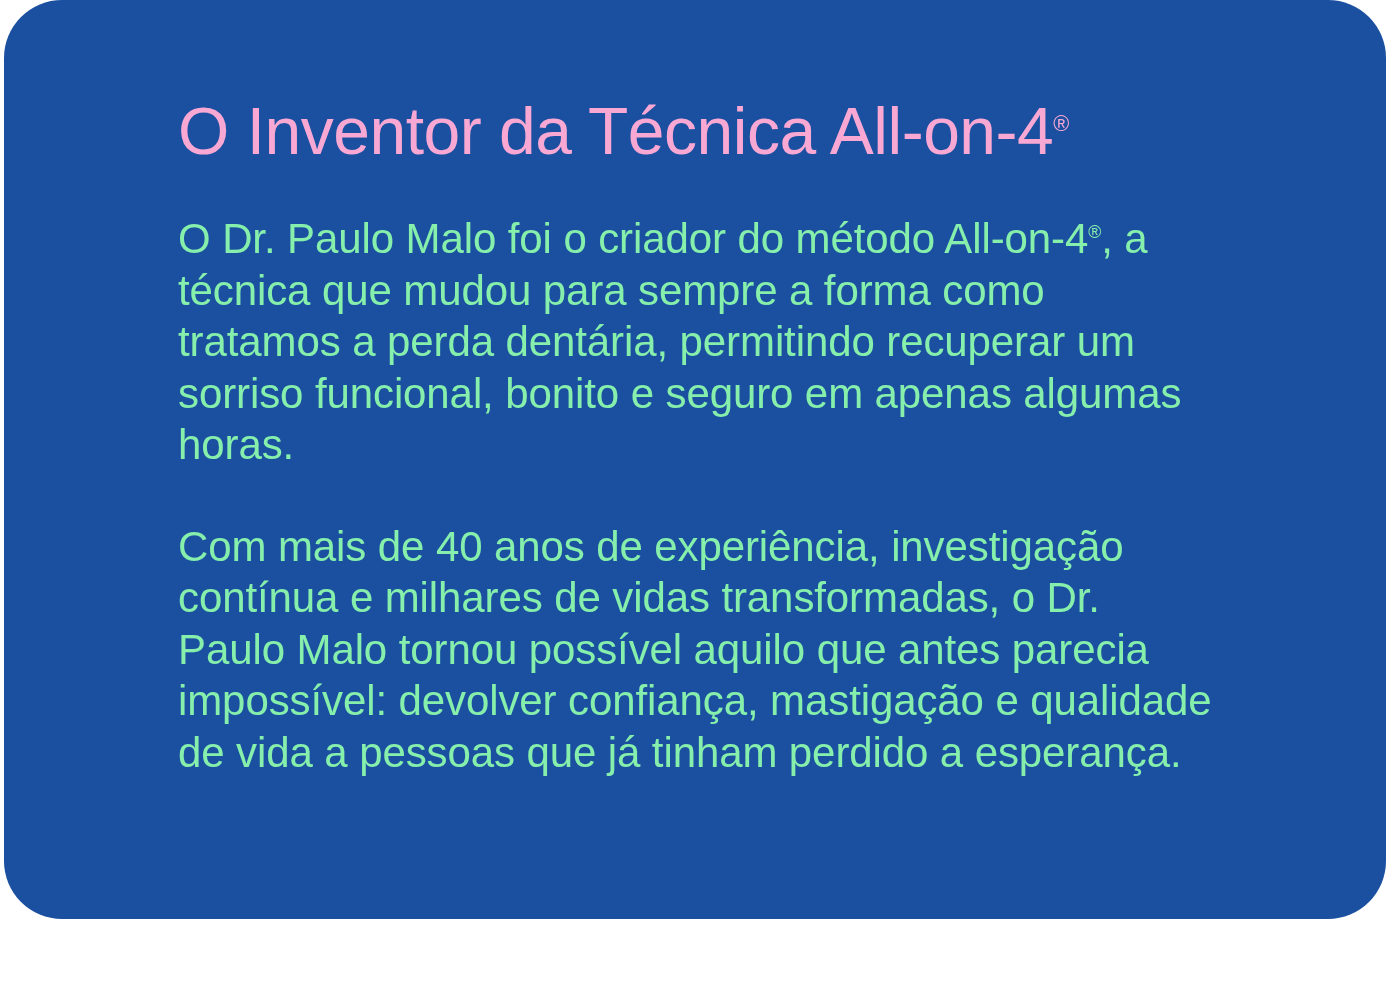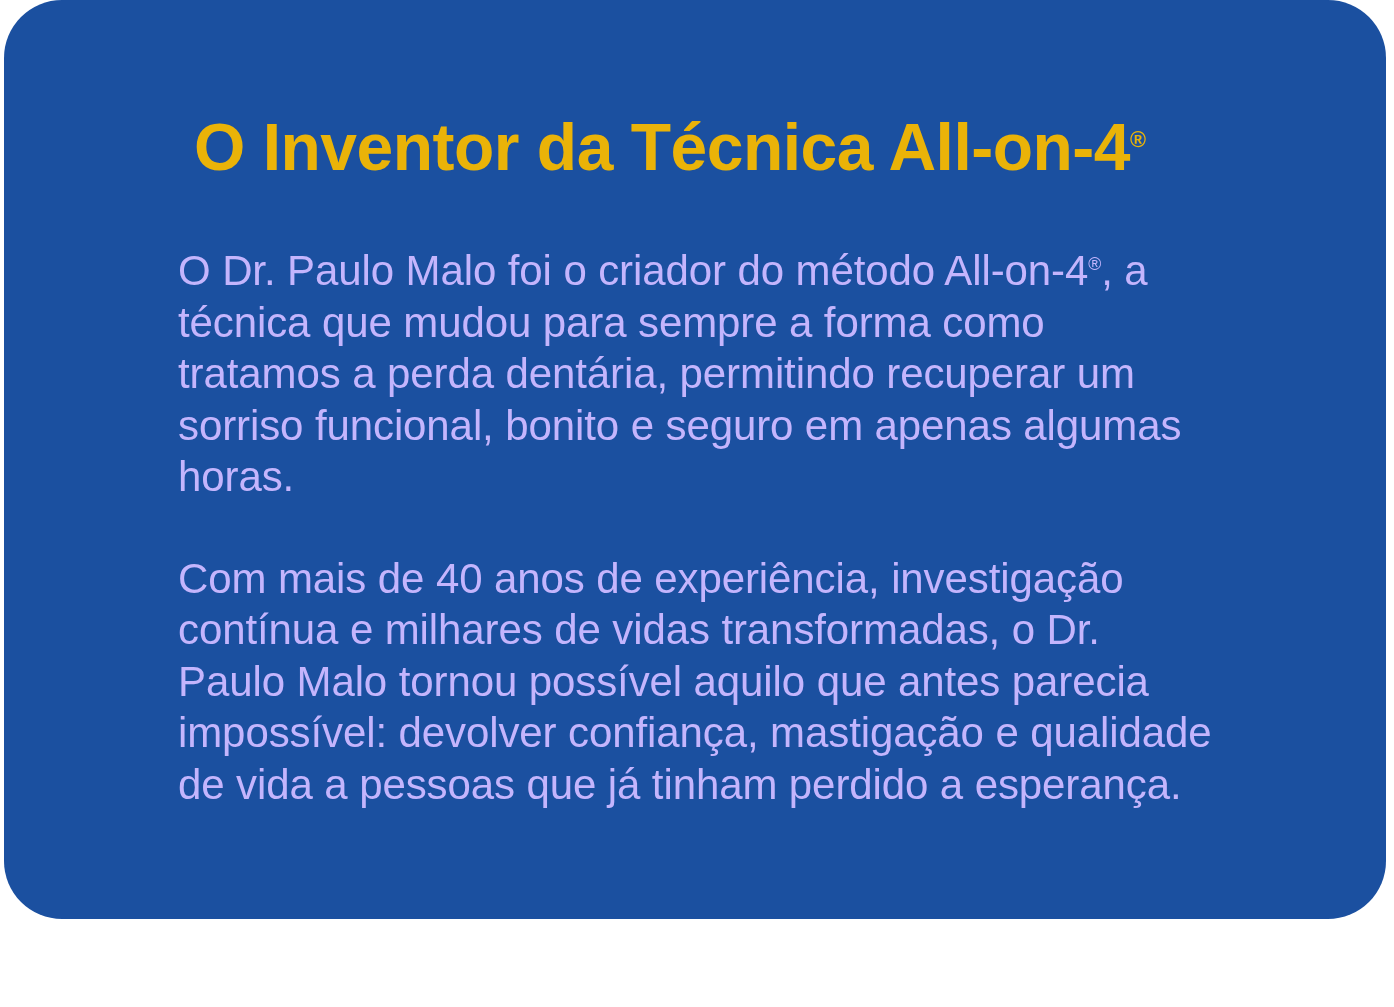--- a/index.html
+++ b/index.html
@@ -34,27 +34,27 @@
   }
 
   .card-inner {
     position: absolute;
     left: 174px;
     top: 96px;
     right: 120px;
   }
 
   .card-title {
-    margin: 16px;
+    margin: 0;
     font-family: "Liberation Sans", sans-serif;
     font-size: 66px;
-    font-weight: bold;
+    font-weight: normal;
     line-height: 1.08;
     letter-spacing: -0.5px;
-    color: #eab308;
+    color: #f9a8d4;
     white-space: nowrap;
   }
 
   .card-title .reg-mark {
     font-size: 0.33em;
     vertical-align: super;
     line-height: 1;
     letter-spacing: 0;
   }
 
@@ -62,21 +62,21 @@
     margin: 0;
     padding-top: 46px;
   }
 
   .body-paragraph {
     margin: 0;
     font-family: "Liberation Sans", sans-serif;
     font-size: 42px;
     font-weight: normal;
     line-height: 51.5px;
-    color: #c4b5fd;
+    color: #86efac;
     max-width: 1040px;
     letter-spacing: -0.1px;
   }
 
   .body-paragraph + .body-paragraph {
     margin-top: 50px;
   }
 
   .body-paragraph .reg-mark {
     font-size: 0.42em;

